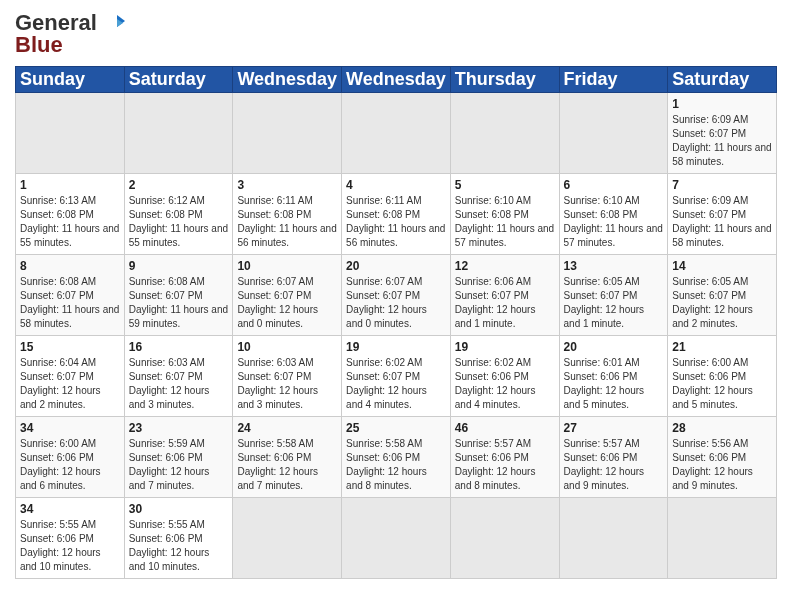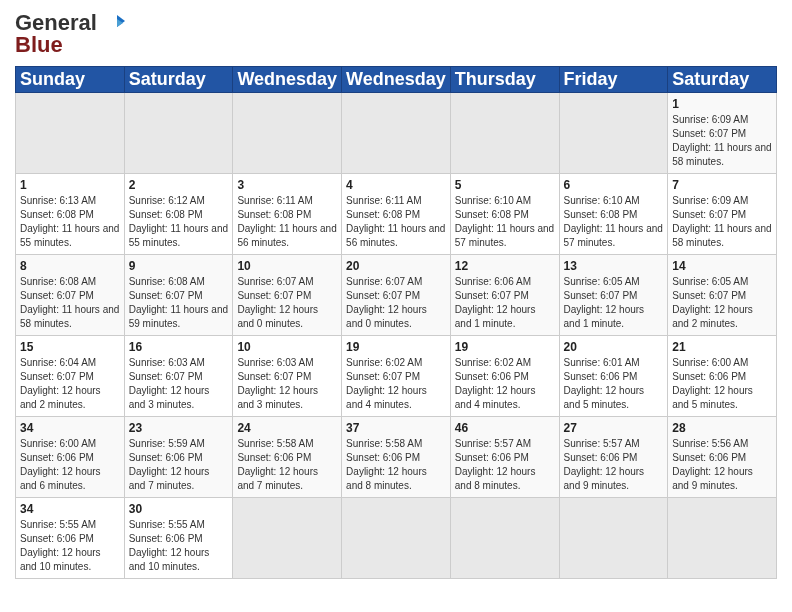--- a/index.html
+++ b/index.html
@@ -327,21 +327,21 @@
           </td>
           <td>
             <span class="day-num">24</span>
           <div class="day-info">
             <span>Sunrise: 5:58 AM</span><br>
             <span>Sunset: 6:06 PM</span><br>
             <span>Daylight: 12 hours and 7 minutes.</span>
           </div>
           </td>
           <td>
-            <span class="day-num">37</span>
+            <span class="day-num">25</span>
           <div class="day-info">
             <span>Sunrise: 5:58 AM</span><br>
             <span>Sunset: 6:06 PM</span><br>
             <span>Daylight: 12 hours and 8 minutes.</span>
           </div>
           </td>
           <td>
             <span class="day-num">46</span>
           <div class="day-info">
             <span>Sunrise: 5:57 AM</span><br>

